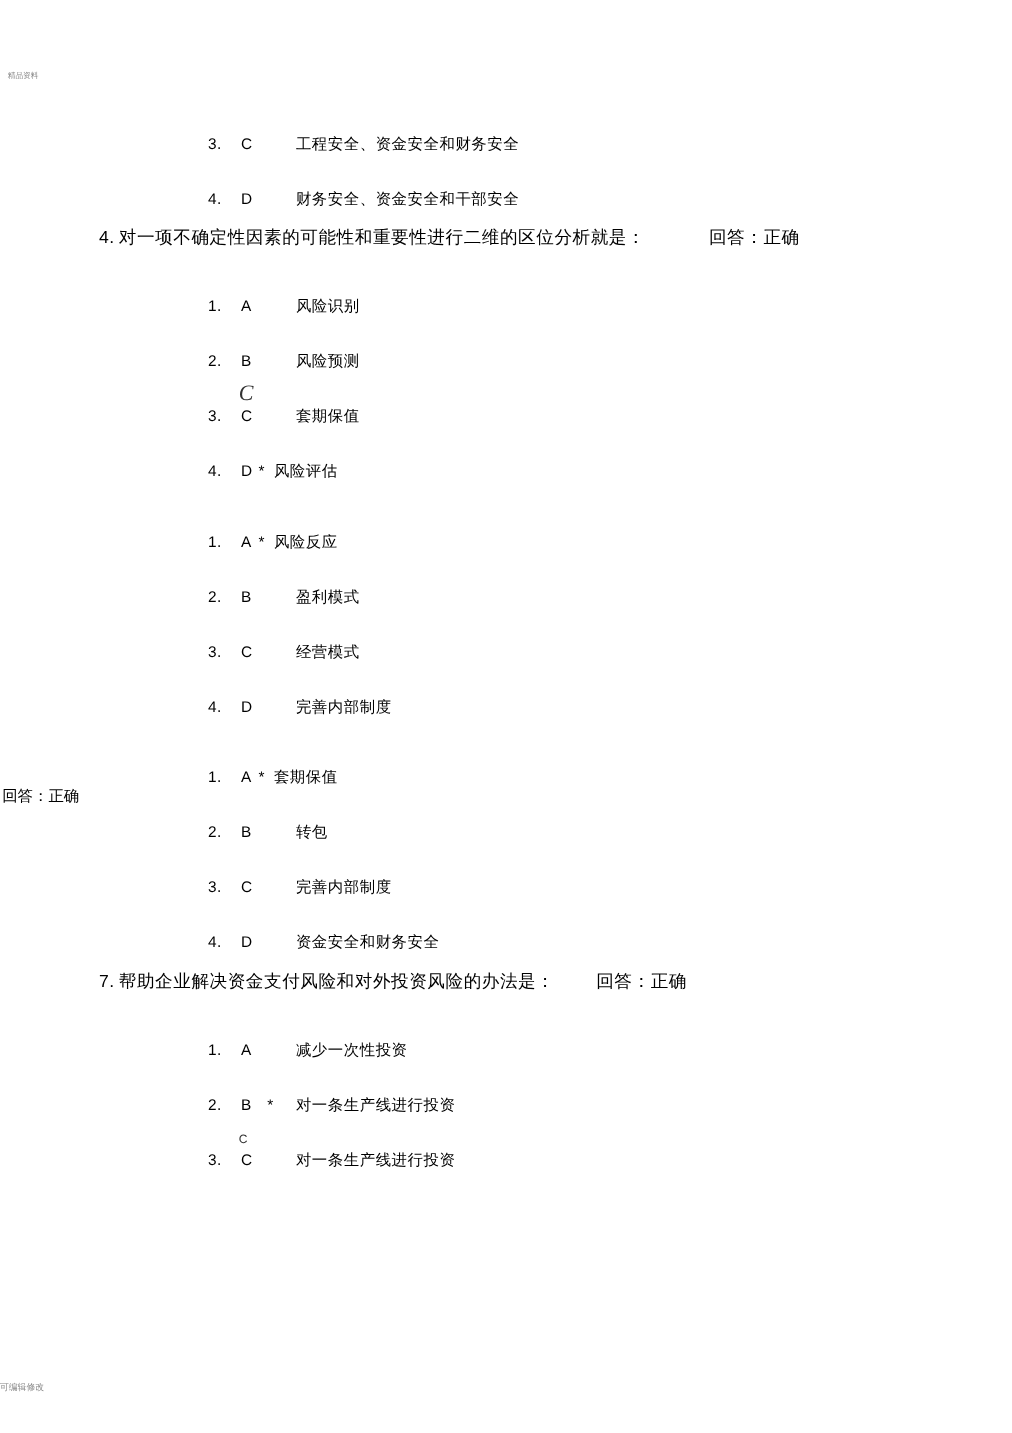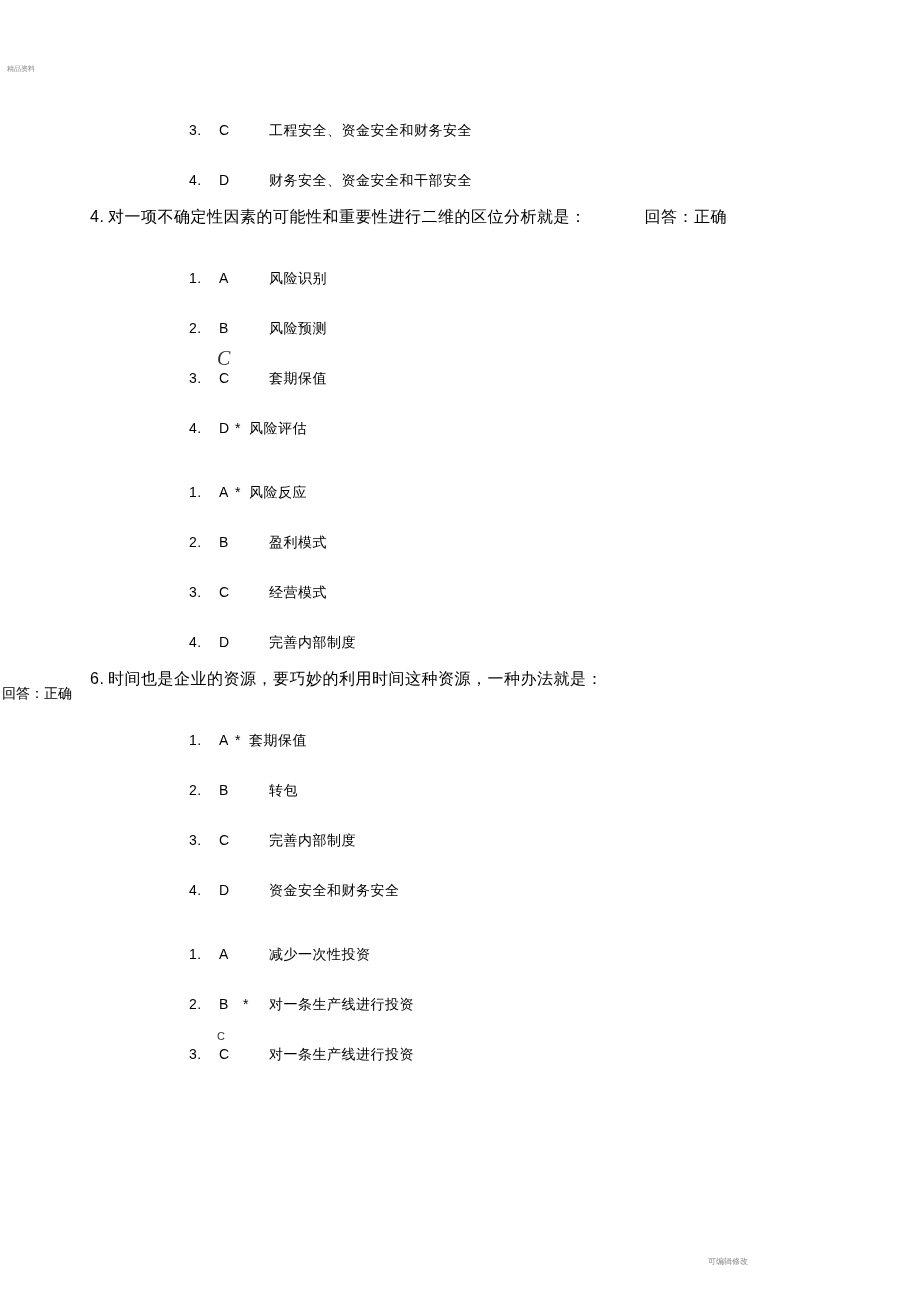--- a/index.html
+++ b/index.html
@@ -20,21 +20,21 @@
     top: 64px;
     left: 7px;
     font-size: 7px;
     color: #888;
   }
   .footer-label {
     position: absolute;
     bottom: 36px;
     left: 0;
     width: 748px;
-    text-align: right;
+    text-align: left;
     font-size: 8px;
     color: #888;
   }
   .content {
     position: absolute;
     top: 100px;
     left: 0;
     width: 920px;
   }
   .q-stem {
@@ -177,23 +177,20 @@
         <div class="opt" style="margin-bottom:12px;">
           <span class="onum">4.</span>
           <span class="olet">D</span>
           <span>完善内部制度</span>
         </div>
       </div>
     </div>
 
     <div class="q-block" style="position:relative;">
       <div class="feedback-left" style="top:14px;">回答：正确</div>
-      <div class="q-stem">
-        <span class="qnum">6.</span><span>时间也是企业的资源，要巧妙的利用时间这种资源，一种办法就是：</span>
-      </div>
       <div class="options">
         <div class="opt">
           <span class="onum">1.</span>
           <span class="olet-tight">A</span>
             <span class="star-tight">*</span>
           <span>套期保值</span>
         </div>
         <div class="opt">
           <span class="onum">2.</span>
           <span class="olet">B</span>
@@ -206,20 +203,23 @@
         </div>
         <div class="opt" style="margin-bottom:12px;">
           <span class="onum">4.</span>
           <span class="olet">D</span>
           <span>资金安全和财务安全</span>
         </div>
       </div>
     </div>
 
     <div class="q-block">
+      <div class="q-stem">
+        <span class="qnum">7.</span><span>帮助企业解决资金支付风险和对外投资风险的办法是：</span><span class="feedback-inline">回答：正确</span>
+      </div>
       <div class="options">
         <div class="opt">
           <span class="onum">1.</span>
           <span class="olet">A</span>
           <span>减少一次性投资</span>
         </div>
         <div class="opt">
           <span class="onum">2.</span>
           <span style="width:24px;">B</span>
             <span style="width:26px;">*</span>

